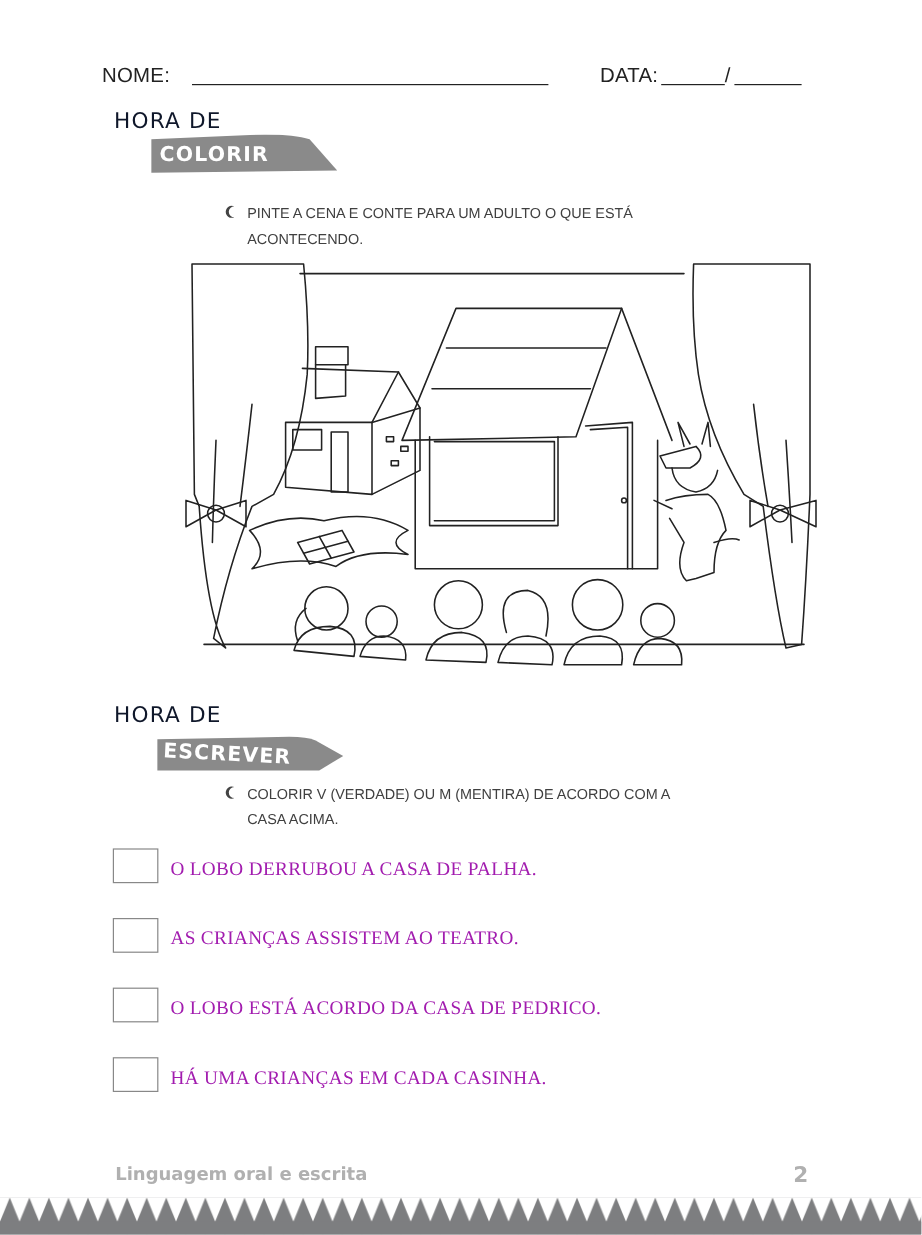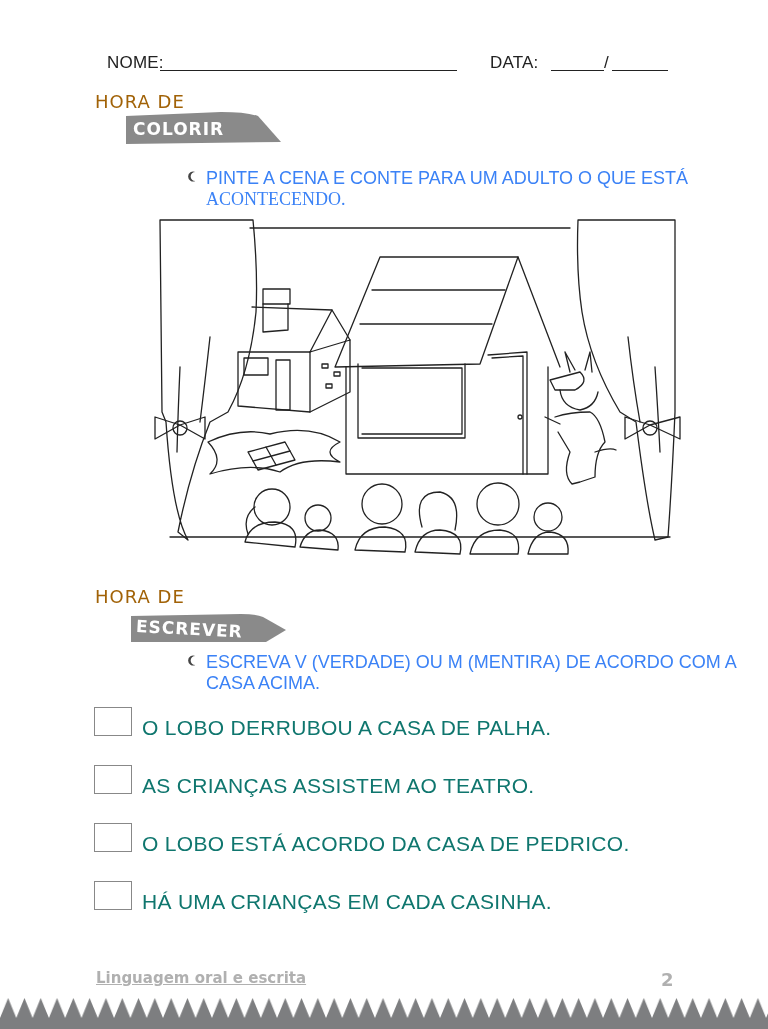--- a/index.html
+++ b/index.html
@@ -1,50 +1,50 @@
 <!DOCTYPE html>
 <html><head>
 <meta charset="utf-8">
 <style>
   html, body { margin:0; padding:0; background:#ffffff; }
   body { width:768px; height:1029px; position:relative; overflow:hidden; font-family:"Liberation Sans", sans-serif; color:#222; }
   .abs { position:absolute; }
   .hdr-label { font-size:17px; color:#222; letter-spacing:0.2px; }
   .line { position:absolute; border-bottom:1.5px solid #222; }
-  .hora { font-family:"DejaVu Sans", sans-serif; font-size:18px; color:#a16207; letter-spacing:1px; }
+  .hora { font-family:"DejaVu Sans", sans-serif; font-size:18px; color:#0f172a; letter-spacing:1px; }
   .banner { position:absolute; }
   .banner-text { position:absolute; font-family:"DejaVu Sans", sans-serif; font-weight:bold; color:#fff; font-size:17px; letter-spacing:1px; }
-  .instr { font-size:18px; color:#3b82f6; line-height:21px; }
+  .instr { font-size:12px; color:#404040; line-height:21px; }
   .bullet { position:absolute; width:11px; height:11px; }
   .check { position:absolute; width:38px; height:29px; border:1px solid #888; background:#fff; box-sizing:border-box; }
-  .stmt { position:absolute; font-family:Liberation Sans, sans-serif; font-size:21px; color:#0f766e; letter-spacing:0.3px; }
+  .stmt { position:absolute; font-family:Liberation Serif, serif; font-size:16px; color:#a21caf; letter-spacing:0.3px; }
   .footer-text { font-family:"DejaVu Sans", sans-serif; font-size:15px; color:#b0b0b0; font-weight:bold; }
   .zig { position:absolute; left:0; top:998px; width:768px; height:31px; }
 </style>
 </head>
 <body>
 
-<div class="abs hdr-label" style="left:107px;top:53px;">NOME:</div>
+<div class="abs hdr-label" style="left:85px;top:53px;">NOME:</div>
 <div class="line" style="left:160px;top:52px;width:297px;height:18px;"></div>
-<div class="abs hdr-label" style="left:490px;top:53px;">DATA:</div>
+<div class="abs hdr-label" style="left:500px;top:53px;">DATA:</div>
 <div class="line" style="left:551px;top:52px;width:53px;height:18px;"></div>
 <div class="abs hdr-label" style="left:604px;top:53px;">/</div>
 <div class="line" style="left:612px;top:52px;width:56px;height:18px;"></div>
 
 <div class="abs hora" style="left:95px;top:91px;">HORA DE</div>
 <svg class="banner" style="left:126px;top:112px;" width="156" height="34" viewBox="0 0 156 34">
   <path d="M0 4 L95 0 Q120 0 132 4 L155 30 L0 32 Z" fill="#8a8a8a"></path>
 </svg>
 <div class="banner-text" style="left:133px;top:119px;">COLORIR</div>
 
 <svg class="bullet" style="left:187px;top:171px;" viewBox="0 0 12 12">
   <path d="M9 1 A5.5 5.5 0 1 0 9 11 A4 4 0 0 1 9 1 Z" fill="#444"></path>
 </svg>
 <div class="abs instr" style="left:206px;top:168px;">PINTE A CENA E CONTE PARA UM ADULTO O QUE ESTÁ</div>
-<div class="abs instr" style="left:206px;top:189px;font-family:Liberation Serif, serif;">ACONTECENDO.</div>
+<div class="abs instr" style="left:206px;top:189px;">ACONTECENDO.</div>
 
 <svg class="abs" style="left:150px;top:212px;" width="540" height="360" viewBox="0 0 540 360" fill="none" stroke="#222" stroke-width="1.3" stroke-linejoin="round" stroke-linecap="round">
 
   <line x1="100" y1="16" x2="420" y2="16"></line>
   <line x1="20" y1="325" x2="520" y2="325"></line>
 
   <g>
     <path d="M10 8 L103 8 Q108 60 106 100 Q100 160 78 200 L60 210 Q40 260 28 320 L38 328 Q22 300 16 210 L12 200 Z"></path>
     <path d="M60 125 Q55 170 50 210"></path>
     <path d="M30 155 Q28 200 27 240"></path>
@@ -126,36 +126,36 @@
 
 <div class="abs hora" style="left:95px;top:586px;">HORA DE</div>
 <svg class="banner" style="left:131px;top:612px;" width="156" height="34" viewBox="0 0 156 34">
   <path d="M0 4 L110 2 Q125 2 132 5 L155 18 L135 30 L0 30 Z" fill="#8a8a8a"></path>
 </svg>
 <div class="banner-text" style="left:136px;top:616px;transform:rotate(3deg);transform-origin:left center;">ESCREVER</div>
 
 <svg class="bullet" style="left:187px;top:655px;" viewBox="0 0 12 12">
   <path d="M9 1 A5.5 5.5 0 1 0 9 11 A4 4 0 0 1 9 1 Z" fill="#444"></path>
 </svg>
-<div class="abs instr" style="left:206px;top:652px;">ESCREVA V (VERDADE) OU M (MENTIRA) DE ACORDO COM A</div>
+<div class="abs instr" style="left:206px;top:652px;">COLORIR V (VERDADE) OU M (MENTIRA) DE ACORDO COM A</div>
 <div class="abs instr" style="left:206px;top:673px;">CASA  ACIMA.</div>
 
 <div class="check" style="left:94px;top:707px;"></div>
 <div class="stmt" style="left:142px;top:716px;">O LOBO DERRUBOU A CASA DE PALHA.</div>
 
 <div class="check" style="left:94px;top:765px;"></div>
 <div class="stmt" style="left:142px;top:774px;">AS CRIANÇAS ASSISTEM AO TEATRO.</div>
 
 <div class="check" style="left:94px;top:823px;"></div>
 <div class="stmt" style="left:142px;top:832px;">O LOBO ESTÁ ACORDO DA CASA DE PEDRICO.</div>
 
 <div class="check" style="left:94px;top:881px;"></div>
 <div class="stmt" style="left:142px;top:890px;">HÁ UMA CRIANÇAS EM CADA CASINHA.</div>
 
-<div class="abs footer-text" style="left:96px;top:969px;text-decoration:underline;">Linguagem oral e escrita</div>
+<div class="abs footer-text" style="left:96px;top:969px;">Linguagem oral e escrita</div>
 <div class="abs footer-text" style="left:661px;top:969px;font-size:18px;">2</div>
 
 <svg class="zig" viewBox="0 0 768 31" preserveAspectRatio="none">
   <defs>
     <pattern id="zz" width="16.3" height="31" patternUnits="userSpaceOnUse">
       <path d="M0 31 L0 20 L8.15 0 L16.3 20 L16.3 31 Z" fill="#7d7e80"></path>
     </pattern>
   </defs>
   <rect x="0" y="0" width="768" height="31" fill="url(#zz)"></rect>
   <rect x="0" y="20" width="768" height="11" fill="#7d7e80"></rect>

